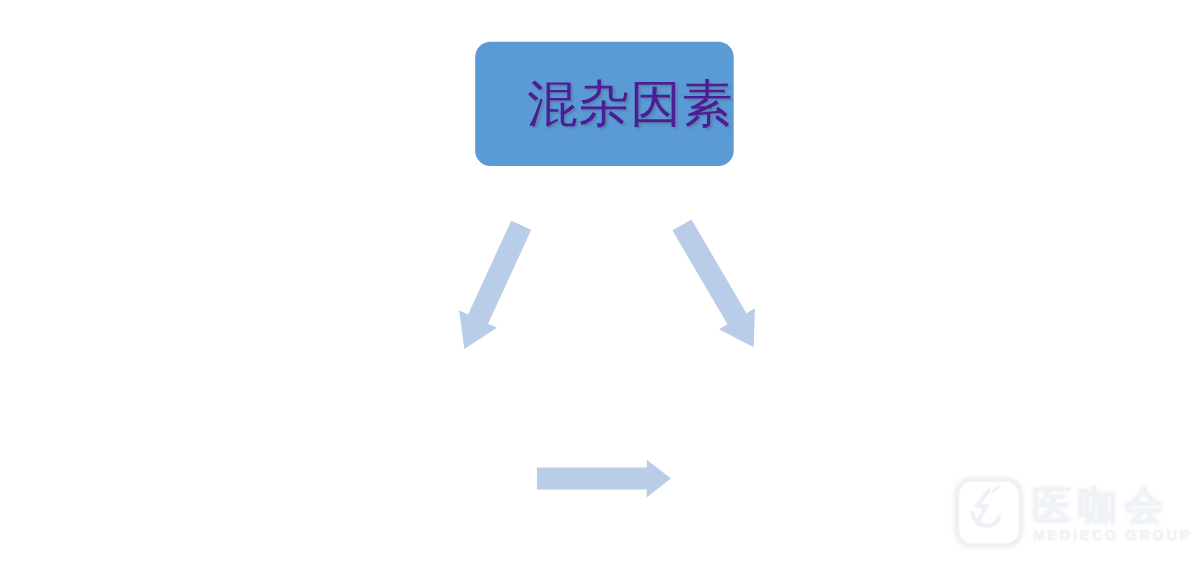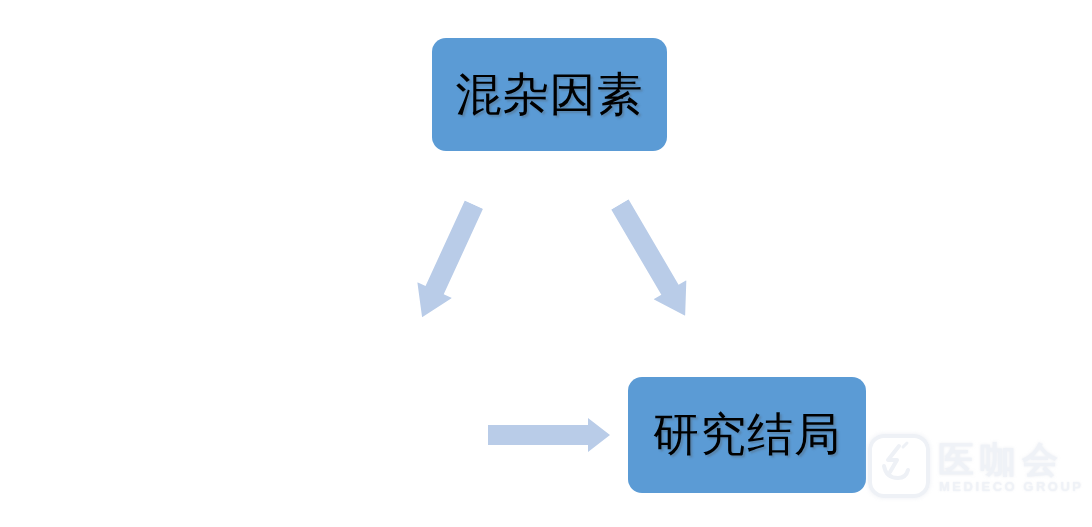--- a/index.html
+++ b/index.html
@@ -13,24 +13,24 @@
     width: 1092px;
     height: 527px;
     background: #ffffff;
     overflow: hidden;
   }
   
   .node {
     position: absolute;
     background: #5b9bd5;
     border-radius: 14px;
-    color: #000000;
+    color: #4c1d95;
     display: flex;
     align-items: center;
-    justify-content: center;
+    justify-content: flex-end;
     font-size: 46px;
     font-weight: 500;
     letter-spacing: 1px;
     text-shadow: 2px 2px 2px rgba(80,80,80,0.30);
     white-space: nowrap;
   }
   .node-confounder { left: 432px; top: 38px;  width: 235px; height: 113px; }
   .node-exposure   { left: 233px; top: 377px; width: 235px; height: 116px; }
   .node-outcome    { left: 628px; top: 377px; width: 238px; height: 116px; }
 
@@ -84,23 +84,20 @@
 </head>
 <body>
 
 <div class="canvas">
 
   <div class="node node-confounder">
     <span>混杂因素</span>
   </div>
 
 
-  <div class="node node-outcome">
-    <span>研究结局</span>
-  </div>
 
   <svg class="arrow arrow-left-diag" viewBox="0 0 124 38">
     <polygon points="0,9 94,9 94,0 124,19 94,38 94,29 0,29" fill="#b9cce8"></polygon>
   </svg>
 
   <svg class="arrow arrow-right-diag" viewBox="0 0 129 38">
     <polygon points="0,9 99,9 99,0 129,19 99,38 99,29 0,29" fill="#b9cce8"></polygon>
   </svg>
 
   <svg class="arrow arrow-horizontal" viewBox="0 0 122 34">

